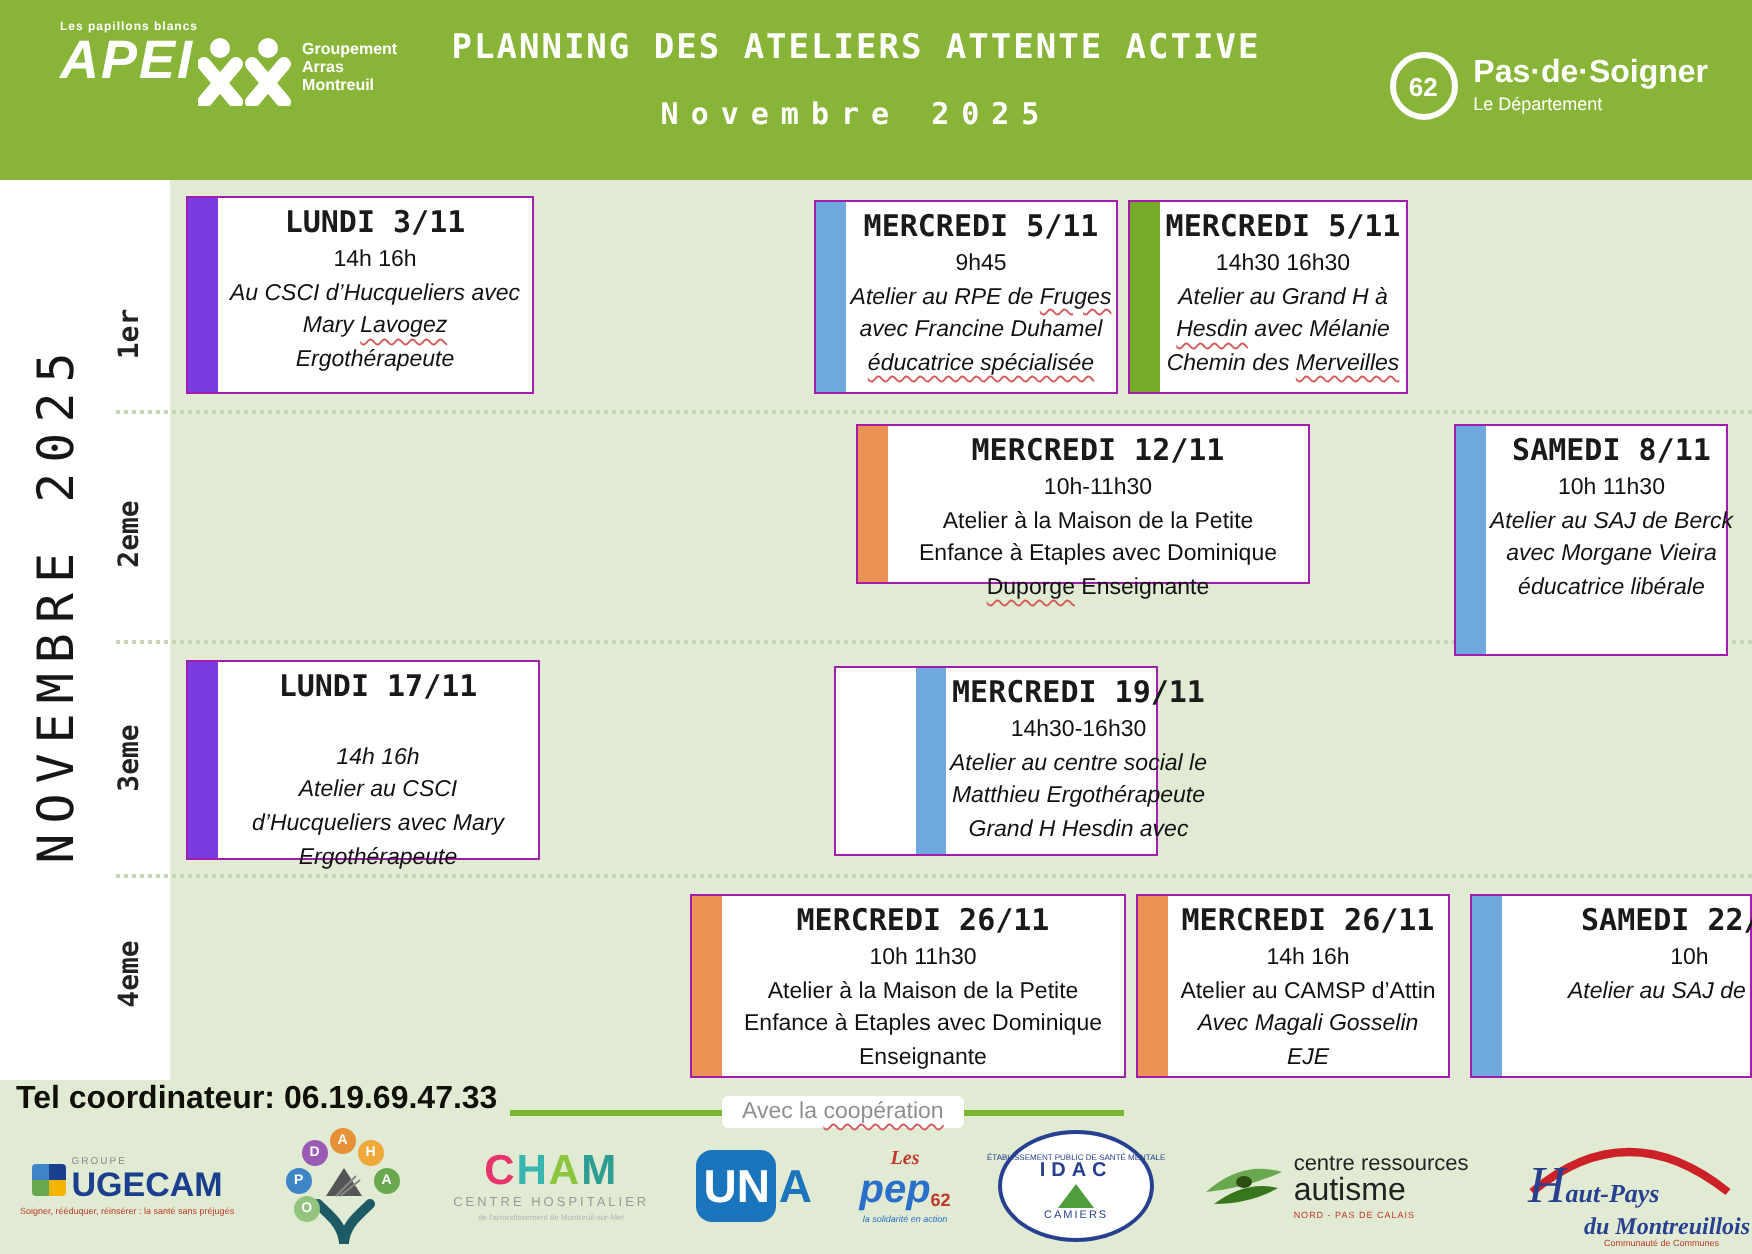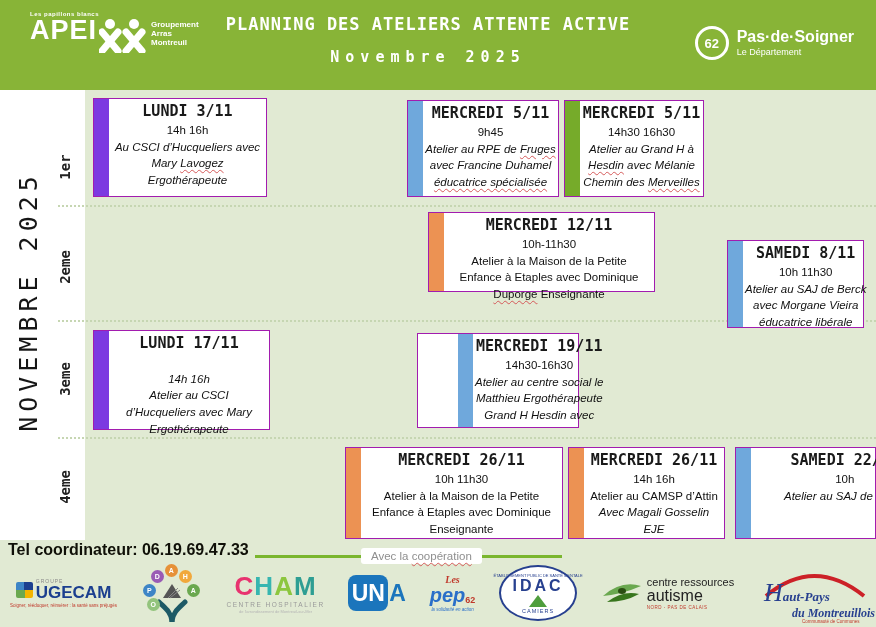--- a/index.html
+++ b/index.html
@@ -5,21 +5,21 @@
   html,body{margin:0;padding:0;}
   .poster{position:relative;width:876px;height:627px;background:#e1ead3;overflow:hidden;
           font-family:"Liberation Sans",sans-serif;}
   .hand{font-family:"DejaVu Sans Mono",monospace;}
 
   
   .header{position:absolute;left:0;top:0;width:876px;height:90px;background:#88b437;}
   .apei{position:absolute;left:30px;top:11px;color:#fff;}
   .apei-tag{font-size:6px;font-weight:bold;letter-spacing:.5px;}
   .apei-row{display:flex;align-items:flex-start;}
-  .apei-name{font-size:27px;font-weight:bold;letter-spacing:1px;line-height:1;}
+  .apei-name{font-size:27px;font-weight:bold;letter-spacing:1px;line-height:1;font-style:italic;}
   .apei-x{margin:2px 4px 0 2px;}
   .apei-group{font-size:8px;line-height:1.15;font-weight:bold;margin-top:3px;}
   .title-block{position:absolute;left:180px;right:200px;top:14px;text-align:center;color:#fff;}
   .title-main{font-size:17px;font-weight:bold;letter-spacing:1px;}
   .title-sub{font-size:15px;font-weight:bold;letter-spacing:6px;margin-top:14px;}
   .dept{position:absolute;right:22px;top:26px;display:flex;align-items:center;color:#fff;}
   .dept-circle{width:28px;height:28px;border:3px solid #fff;border-radius:50%;display:flex;
                align-items:center;justify-content:center;font-size:13px;font-weight:bold;margin-right:8px;}
   .dept-name{font-size:16px;font-weight:bold;line-height:1;}
   .dept-sub{font-size:9px;margin-top:2px;}
@@ -72,21 +72,21 @@
   .tree-dot{position:absolute;width:13px;height:13px;border-radius:50%;color:#fff;font-size:7px;
             font-weight:bold;display:flex;align-items:center;justify-content:center;}
   .td0{left:2px;top:20px;background:#3d85c6;}
   .td1{left:10px;top:6px;background:#9a5bb5;}
   .td2{left:24px;top:0px;background:#e69138;}
   .td3{left:38px;top:6px;background:#f1a83b;}
   .td4{left:46px;top:20px;background:#6aa84f;}
   .td5{left:6px;top:34px;background:#93c47d;}
 
   
-  .cham-name{font-size:26px;font-weight:bold;line-height:1;letter-spacing:1px;}
+  .cham-name{font-size:21px;font-weight:bold;line-height:1;letter-spacing:1px;}
   .cham-c{color:#e8336f;} .cham-h{color:#37b6b0;} .cham-a{color:#8cc63e;} .cham-m{color:#2e9e93;}
   .cham-sub1{font-size:6.5px;color:#9a9a9a;letter-spacing:1.5px;margin-top:2px;}
   .cham-sub2{font-size:4px;color:#b5b5b5;margin-top:1px;}
 
   
   .una{flex-direction:row;align-items:center;}
   .una-box{width:40px;height:36px;background:#1b75bc;border-radius:8px;color:#fff;font-size:23px;
            font-weight:bold;display:flex;align-items:center;justify-content:center;letter-spacing:0;}
   .una-out{font-size:23px;font-weight:bold;color:#1b75bc;margin-left:1px;}
 
@@ -94,21 +94,21 @@
   .pep-top{font-size:10px;font-style:italic;font-weight:bold;color:#c0392b;
            font-family:"Liberation Serif",serif;line-height:1;}
   .pep-name{font-size:20px;font-weight:bold;color:#2a6fc9;line-height:1;font-style:italic;}
   .pep-num{font-size:9px;font-weight:bold;color:#c0392b;line-height:1;}
   .pep-tag{font-size:4.5px;color:#2a6fc9;font-style:italic;margin-top:2px;white-space:nowrap;}
 
   
   .idac-oval{width:74px;height:52px;border:2px solid #27408f;border-radius:50%;background:#fff;
              display:flex;flex-direction:column;align-items:center;justify-content:center;}
   .idac-arc{font-size:4px;color:#27408f;white-space:nowrap;}
-  .idac-name{font-size:16px;font-weight:bold;color:#27408f;letter-spacing:3px;line-height:1;}
+  .idac-name{font-size:10px;font-weight:bold;color:#27408f;letter-spacing:3px;line-height:1;}
   .idac-tri{width:0;height:0;border-left:9px solid transparent;border-right:9px solid transparent;
             border-bottom:12px solid #4f9e3d;margin:1px 0;}
   .idac-sub{font-size:5.5px;color:#27408f;letter-spacing:1px;}
 
   
   .cra{flex-direction:row;}
   .cra-text{margin-left:4px;text-align:left;}
   .cra-l1{font-size:11px;color:#222;line-height:1.1;}
   .cra-l2{font-size:16px;color:#222;line-height:1.05;}
   .cra-sub{font-size:4.5px;color:#c0392b;letter-spacing:.5px;}
@@ -211,21 +211,21 @@
       <div class="card" style="left: 428px; top: 122px; width: 227px; height: 80px;">
         <div class="accent" style="background: rgb(236, 146, 83);"></div>
         <div class="card-body">
           <div class="card-title">MERCREDI 12/11</div>
           <div class="card-line"><span>10h-11h30</span></div>
           <div class="card-line"><span>Atelier à la Maison de la Petite</span></div>
           <div class="card-line"><span>Enfance à Etaples avec Dominique</span></div>
           <div class="card-line"><span class="wavy">Duporge</span><span> Enseignante</span></div>
         </div>
       </div>
-      <div class="card" style="left: 727px; top: 122px; width: 137px; height: 88px; margin-top: 28px;">
+      <div class="card" style="left: 727px; top: 122px; width: 137px; height: 116px;">
         <div class="accent" style="background: rgb(111, 168, 220);"></div>
         <div class="card-body">
           <div class="card-title">SAMEDI 8/11</div>
           <div class="card-line"><span>10h 11h30</span></div>
           <div class="card-line"><span class="it">Atelier au SAJ de Berck</span></div>
           <div class="card-line"><span class="it">avec Morgane Vieira</span></div>
           <div class="card-line"><span class="it">éducatrice libérale</span></div>
         </div>
       </div>
       <div class="card" style="left: 93px; top: 240px; width: 177px; height: 100px;">

